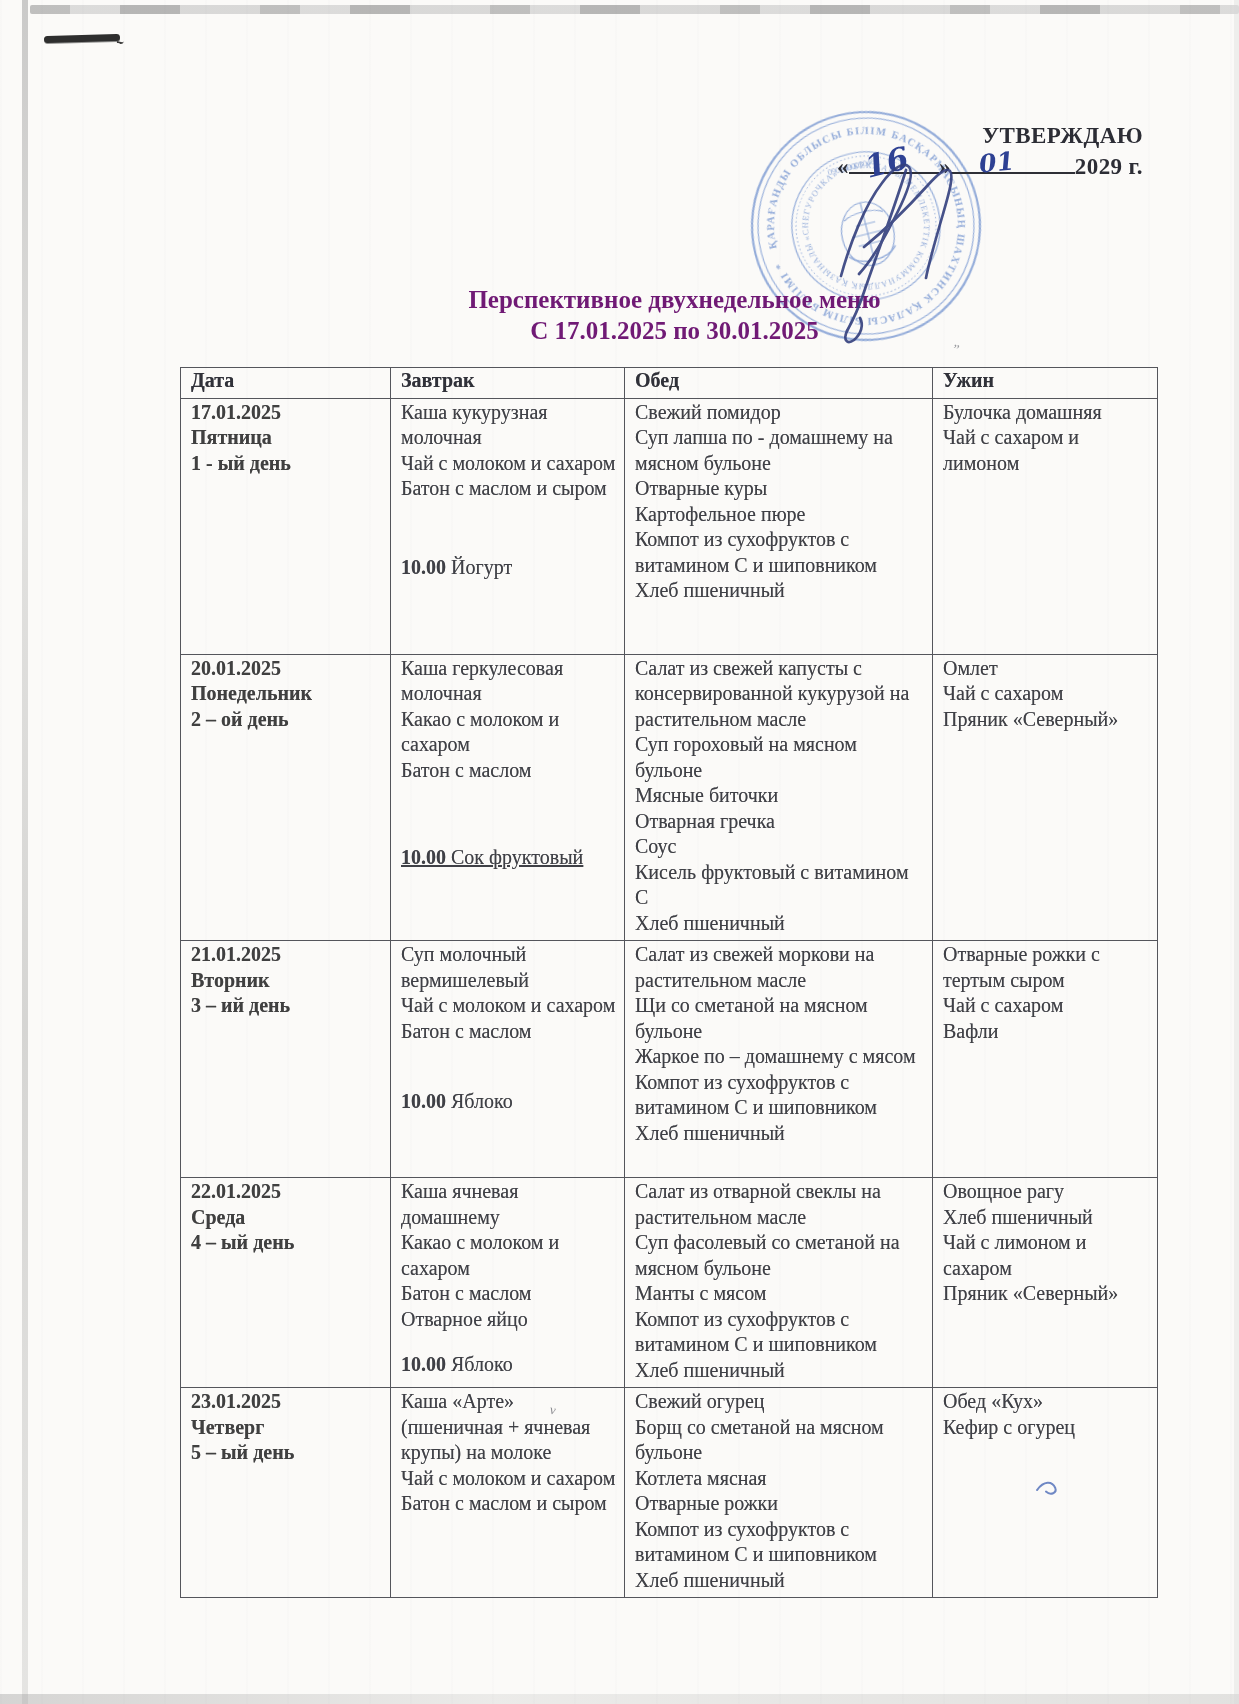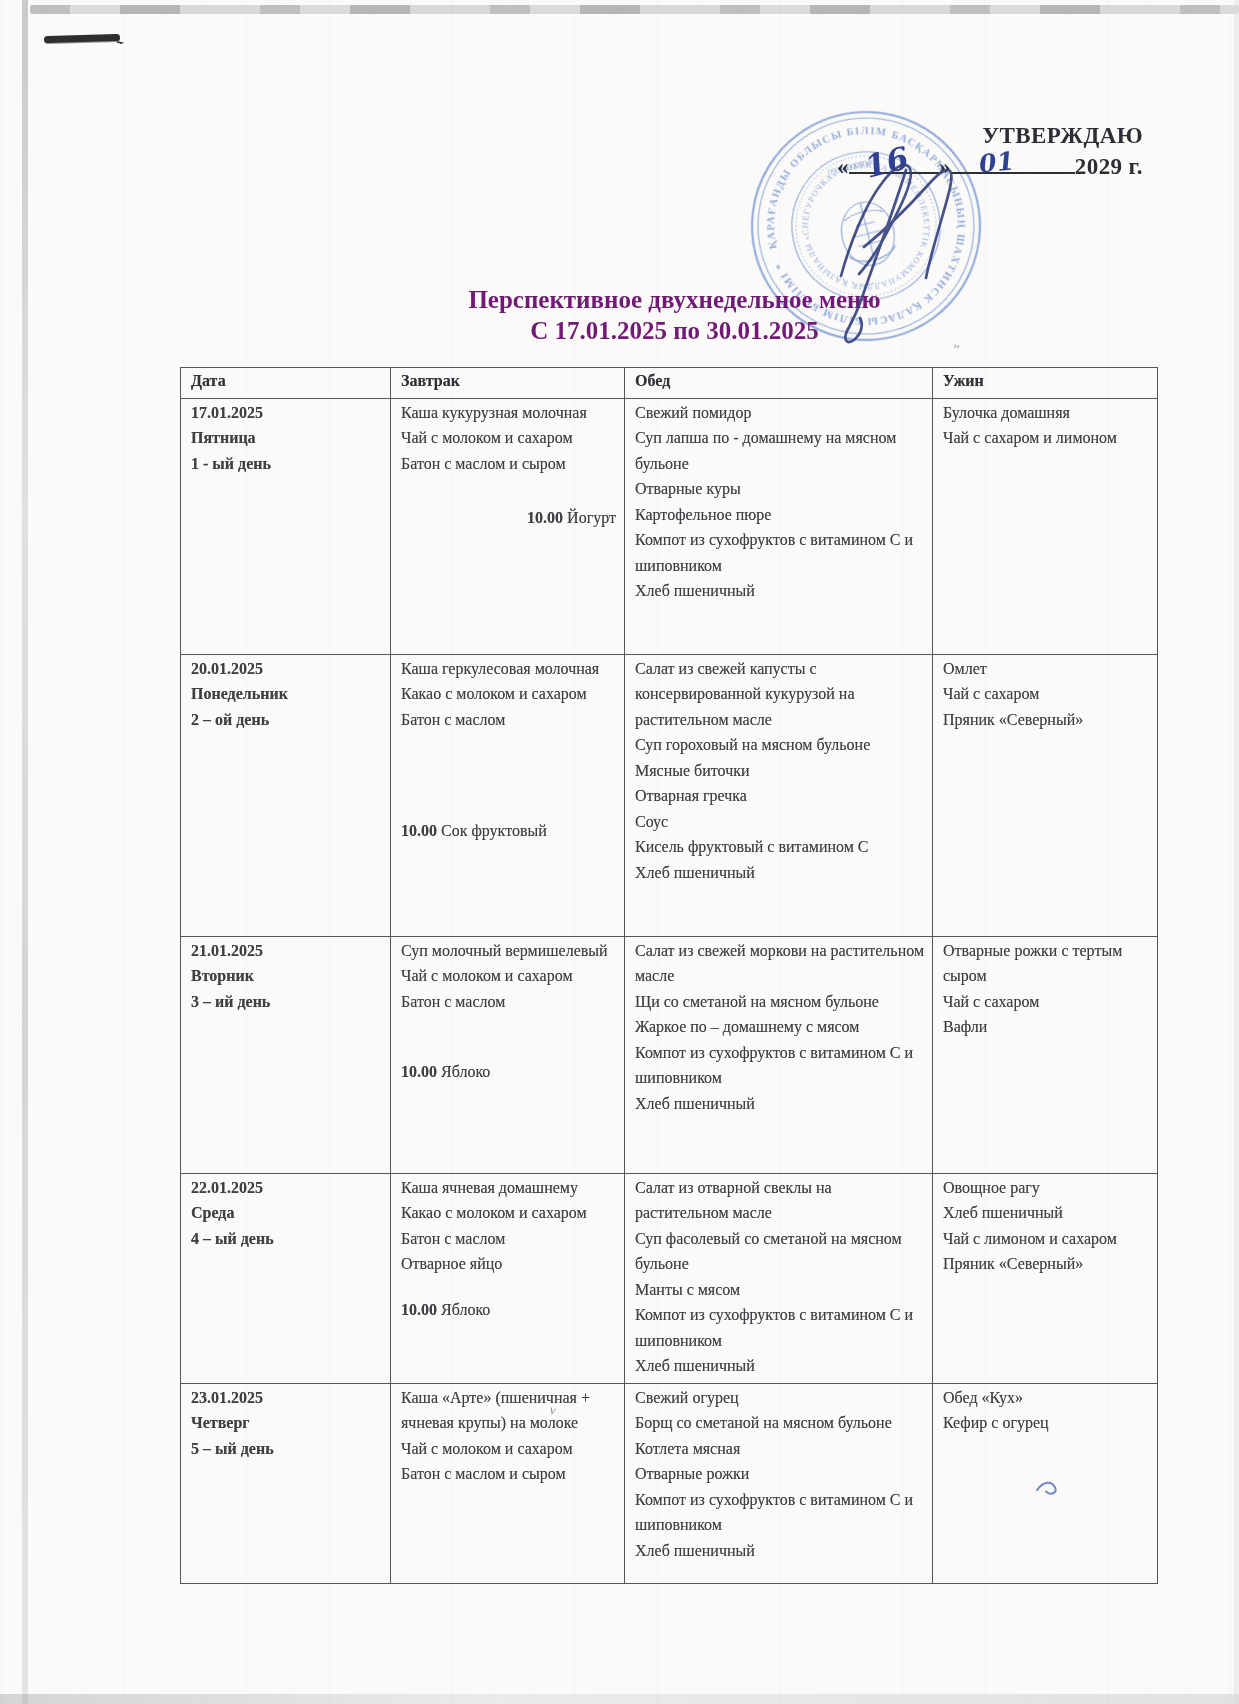--- a/index.html
+++ b/index.html
@@ -73,31 +73,31 @@
     position:absolute;left:186px;top:284px;width:977px;text-align:center;z-index:2;
     font-weight:bold;font-size:25px;line-height:31px;color:#701a75;
   }
   
   table.menu{
     position:absolute;left:180px;top:367px;width:977px;z-index:2;
     border-collapse:collapse;table-layout:fixed;
   }
   table.menu th,table.menu td{
     border:1.5px solid #54555b;vertical-align:top;text-align:left;
-    font-size:16px;line-height:25.5px;color:#3f4046;
+    font-size:20px;line-height:25.5px;color:#3f4046;
     padding:1px 8px 4px 10px;
     text-shadow:0 0 .5px rgba(63,64,70,.55);
   }
   table.menu th{font-weight:bold;color:#303139;height:22px;padding-top:0;}
   .date-cell div{font-weight:bold;color:#404040;}
   .row-0 td{height:250px;} .row-1 td{height:276px;} .row-2 td{height:231px;}
   .row-3 td{height:199px;} .row-4 td{height:194px;}
   .snack{padding-bottom:2px;}
   .snack .snack-time{font-weight:bold;}
-  .row-0 .snack{margin-top:29px;text-align:right;} .row-1 .snack{margin-top:86px;}
+  .row-0 .snack{margin-top:53px;} .row-1 .snack{margin-top:62px;text-decoration:underline;}
   .row-2 .snack{margin-top:45px;} .row-3 .snack{margin-top:20px;}
   
   .corner-squiggle{position:absolute;left:1036px;top:1478px;z-index:2;transform:rotate(16deg);opacity:.8;}
 </style>
 </head>
 <body>
 
 <div class="scan-top"></div>
 <div class="scan-left"></div>
 <div class="scan-bottom"></div>

